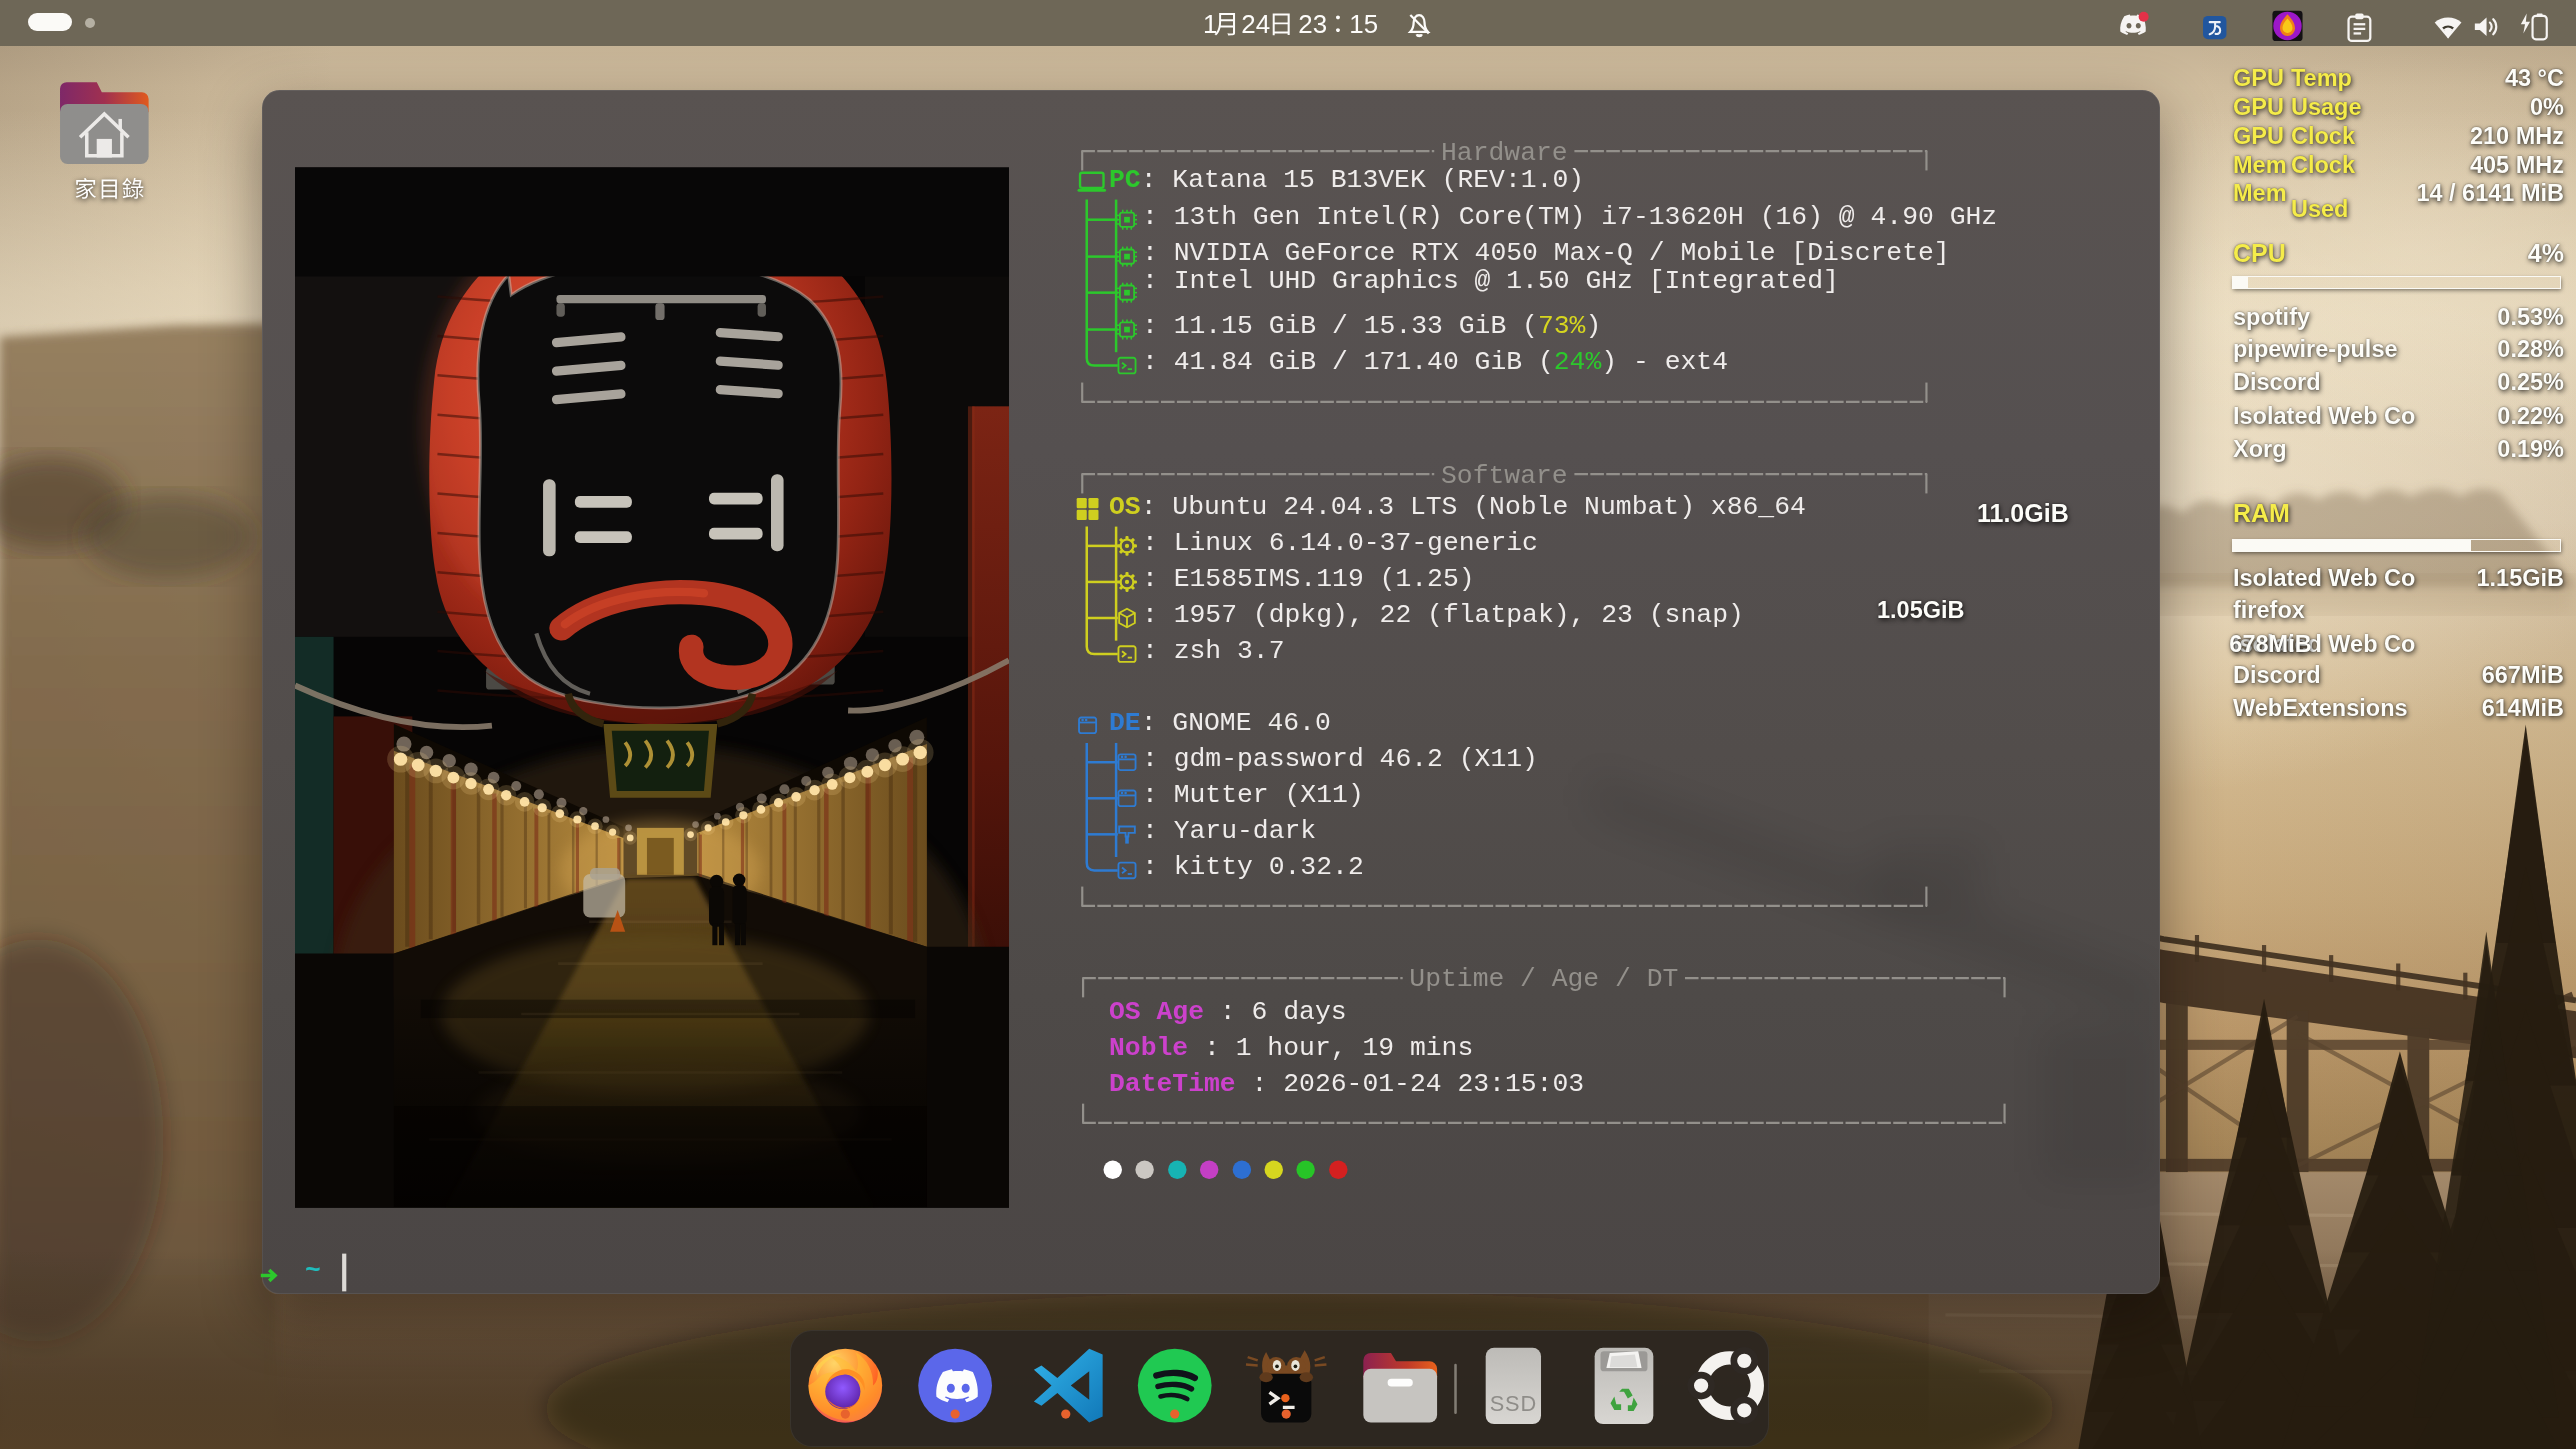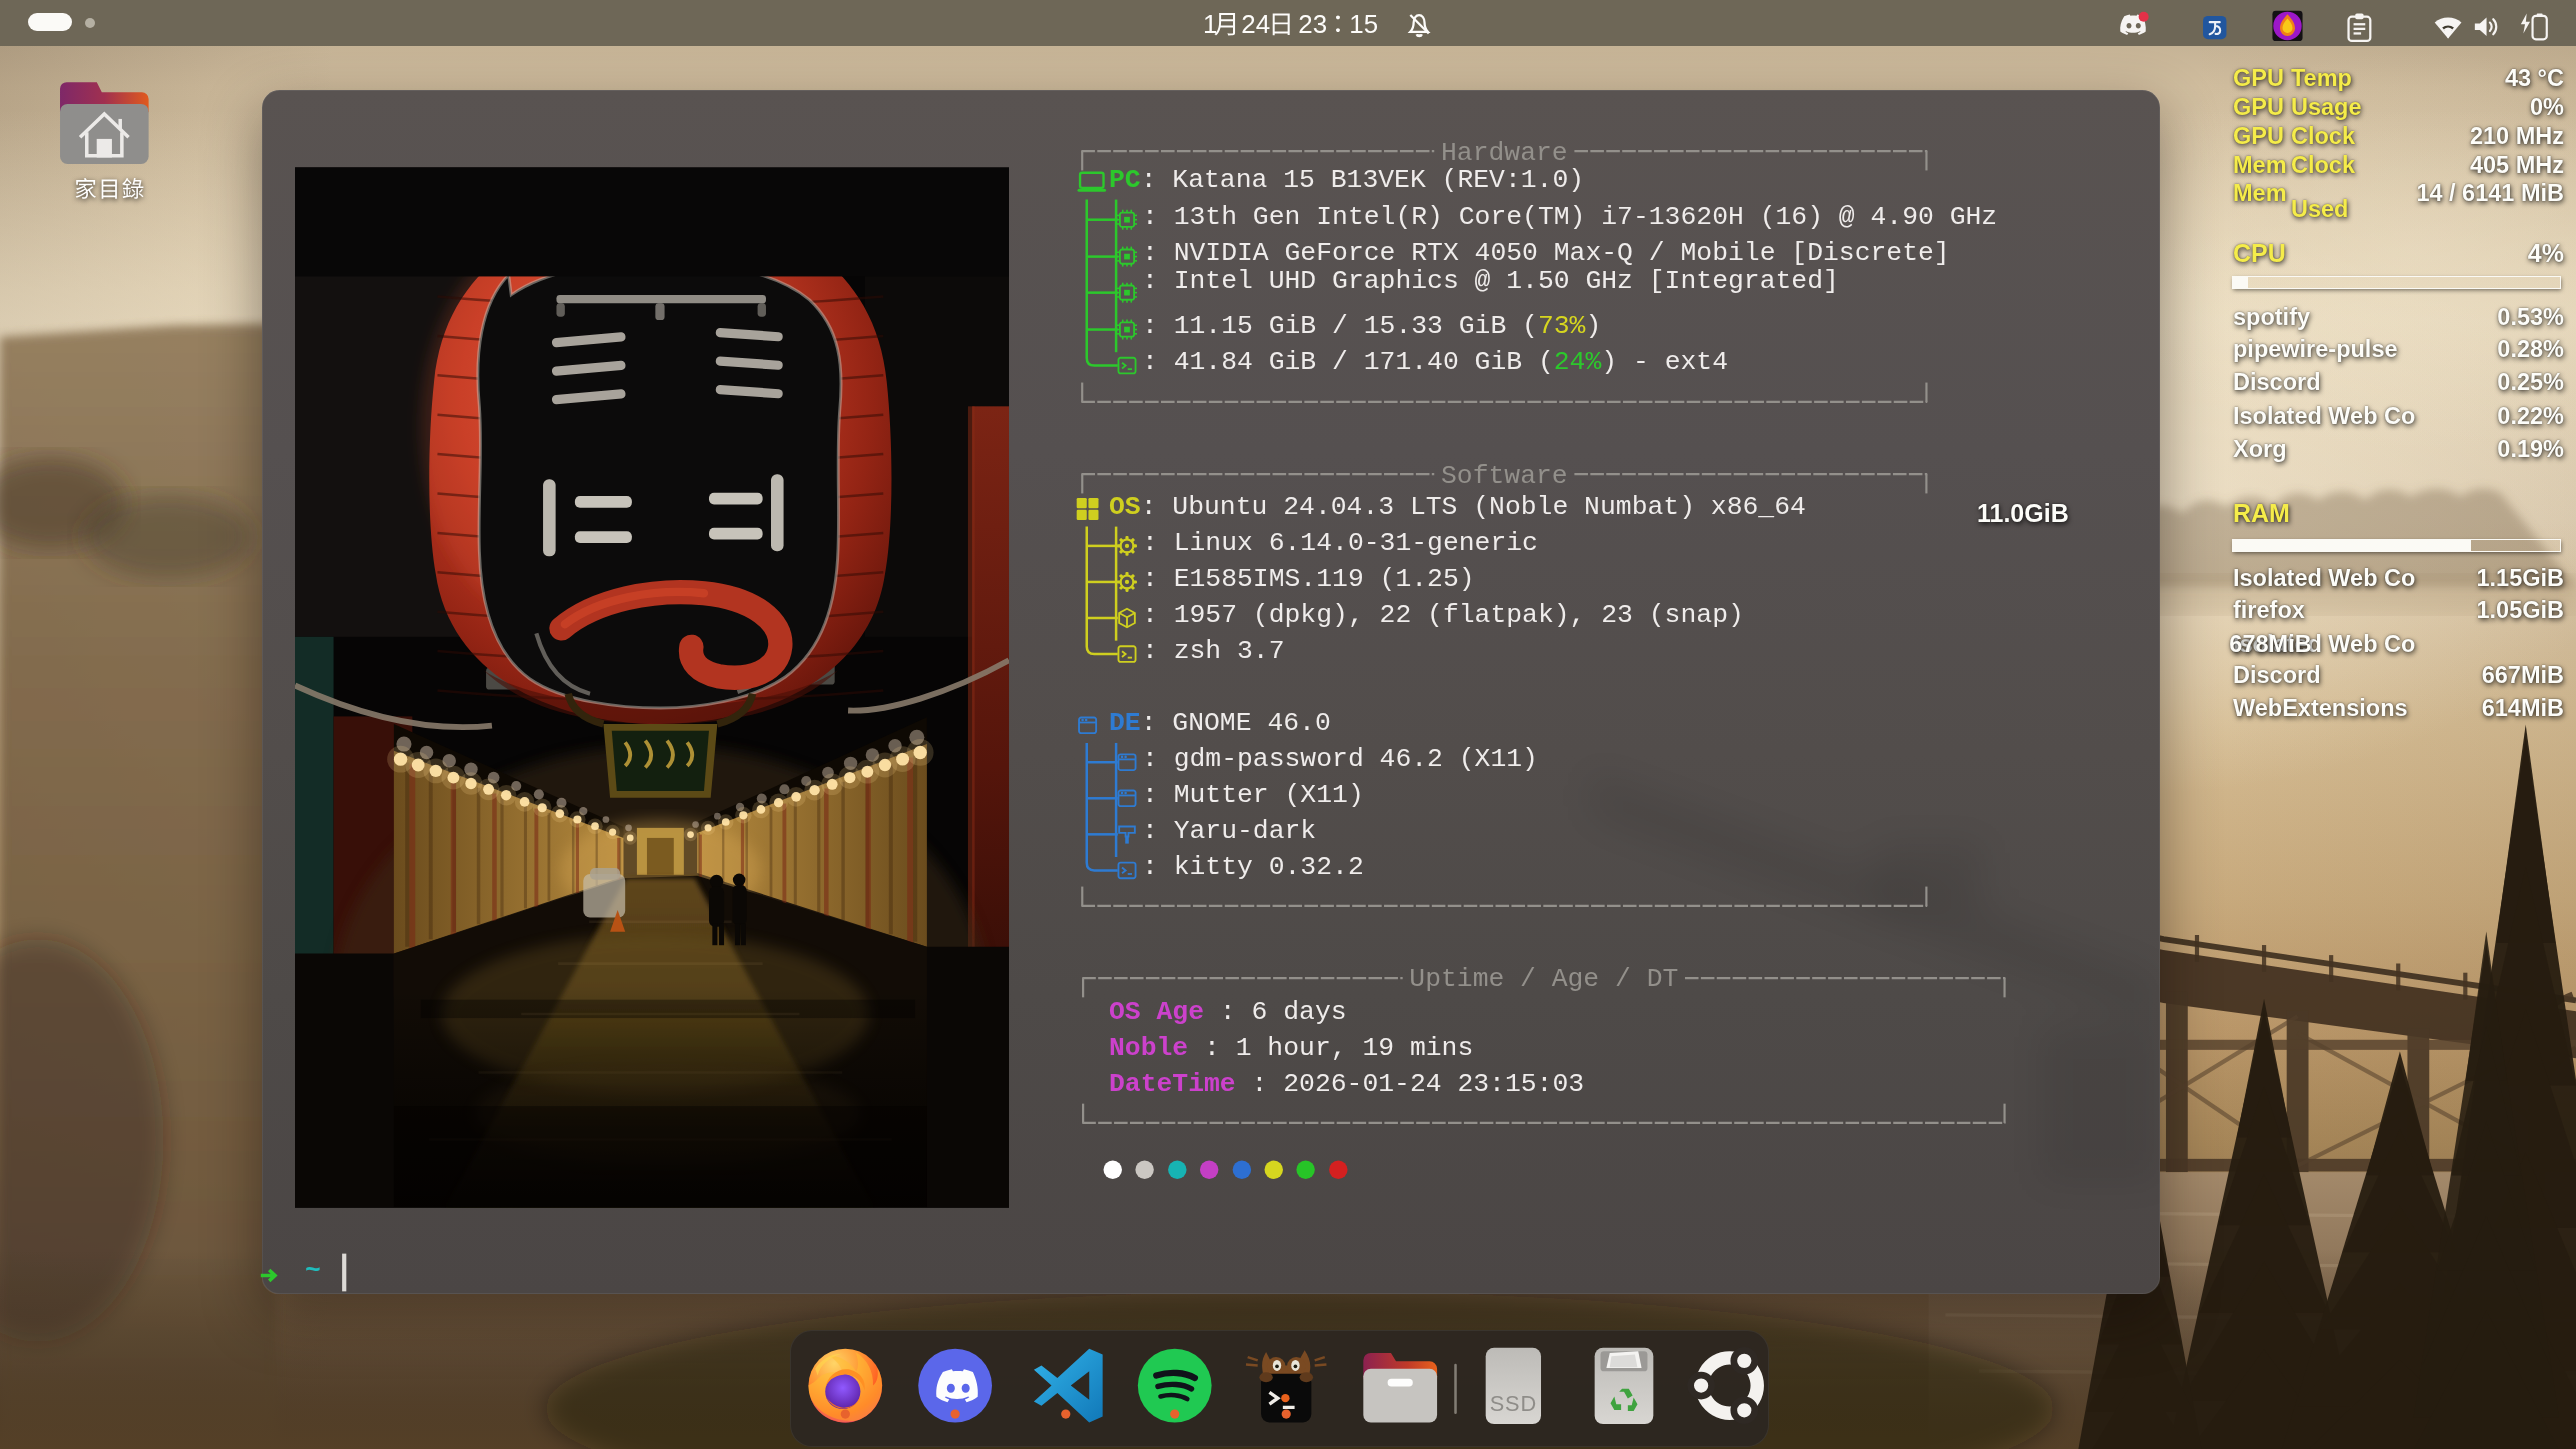--- a/index.html
+++ b/index.html
@@ -688,21 +688,21 @@
     <path d="M311,1521 L327,1521 M321,1514.5 L328,1521 L321,1527.5" stroke="#2cc82c" stroke-width="4.2" fill="none"></path>
     <rect x="408" y="1495" width="5" height="45" fill="#dddad6"></rect>
   </svg>
 <div style="position:absolute;left:1109px;top:165px;height:36px;line-height:36px;font:400 26.4px 'Liberation Mono', monospace;color:#efeceb;white-space:pre"><b style="color:#2cc82c">PC</b><span style="color:#efeceb">: Katana 15 B13VEK (REV:1.0)</span></div>
 <div style="position:absolute;left:1142px;top:202px;height:36px;line-height:36px;font:400 26.4px 'Liberation Mono', monospace;color:#efeceb;white-space:pre">: 13th Gen Intel(R) Core(TM) i7-13620H (16) @ 4.90 GHz</div>
 <div style="position:absolute;left:1142px;top:238px;height:36px;line-height:36px;font:400 26.4px 'Liberation Mono', monospace;color:#efeceb;white-space:pre">: NVIDIA GeForce RTX 4050 Max-Q / Mobile [Discrete]</div>
 <div style="position:absolute;left:1142px;top:266px;height:36px;line-height:36px;font:400 26.4px 'Liberation Mono', monospace;color:#efeceb;white-space:pre">: Intel UHD Graphics @ 1.50 GHz [Integrated]</div>
 <div style="position:absolute;left:1142px;top:311px;height:36px;line-height:36px;font:400 26.4px 'Liberation Mono', monospace;color:#efeceb;white-space:pre">: 11.15 GiB / 15.33 GiB (<span style="color:#d6d61f">73%</span>)</div>
 <div style="position:absolute;left:1142px;top:347px;height:36px;line-height:36px;font:400 26.4px 'Liberation Mono', monospace;color:#efeceb;white-space:pre">: 41.84 GiB / 171.40 GiB (<span style="color:#2cc82c">24%</span>) - ext4</div>
 <div style="position:absolute;left:1109px;top:492px;height:36px;line-height:36px;font:400 26.4px 'Liberation Mono', monospace;color:#efeceb;white-space:pre"><b style="color:#cfcf1f">OS</b>: Ubuntu 24.04.3 LTS (Noble Numbat) x86_64</div>
-<div style="position:absolute;left:1142px;top:528px;height:36px;line-height:36px;font:400 26.4px 'Liberation Mono', monospace;color:#efeceb;white-space:pre">: Linux 6.14.0-31-generic</div>
+<div style="position:absolute;left:1142px;top:528px;height:36px;line-height:36px;font:400 26.4px 'Liberation Mono', monospace;color:#efeceb;white-space:pre">: Linux 6.14.0-37-generic</div>
 <div style="position:absolute;left:1142px;top:564px;height:36px;line-height:36px;font:400 26.4px 'Liberation Mono', monospace;color:#efeceb;white-space:pre">: E1585IMS.119 (1.25)</div>
 <div style="position:absolute;left:1142px;top:600px;height:36px;line-height:36px;font:400 26.4px 'Liberation Mono', monospace;color:#efeceb;white-space:pre">: 1957 (dpkg), 22 (flatpak), 23 (snap)</div>
 <div style="position:absolute;left:1142px;top:636px;height:36px;line-height:36px;font:400 26.4px 'Liberation Mono', monospace;color:#efeceb;white-space:pre">: zsh 3.7</div>
 <div style="position:absolute;left:1109px;top:708px;height:36px;line-height:36px;font:400 26.4px 'Liberation Mono', monospace;color:#efeceb;white-space:pre"><b style="color:#2e7bd2">DE</b>: GNOME 46.0</div>
 <div style="position:absolute;left:1142px;top:744px;height:36px;line-height:36px;font:400 26.4px 'Liberation Mono', monospace;color:#efeceb;white-space:pre">: gdm-password 46.2 (X11)</div>
 <div style="position:absolute;left:1142px;top:780px;height:36px;line-height:36px;font:400 26.4px 'Liberation Mono', monospace;color:#efeceb;white-space:pre">: Mutter (X11)</div>
 <div style="position:absolute;left:1142px;top:816px;height:36px;line-height:36px;font:400 26.4px 'Liberation Mono', monospace;color:#efeceb;white-space:pre">: Yaru-dark</div>
 <div style="position:absolute;left:1142px;top:852px;height:36px;line-height:36px;font:400 26.4px 'Liberation Mono', monospace;color:#efeceb;white-space:pre">: kitty 0.32.2</div>
 <div style="position:absolute;left:1109px;top:997px;height:36px;line-height:36px;font:400 26.4px 'Liberation Mono', monospace;color:#efeceb;white-space:pre"><b style="color:#cc41cc">OS Age</b> : 6 days</div>
 <div style="position:absolute;left:1109px;top:1033px;height:36px;line-height:36px;font:400 26.4px 'Liberation Mono', monospace;color:#efeceb;white-space:pre"><b style="color:#cc41cc">Noble</b> : 1 hour, 19 mins</div>
@@ -739,21 +739,21 @@
 <div style="position:absolute;left:2233px;top:436px;height:32px;line-height:32px;font:700 23.5px 'Liberation Sans', sans-serif;color:#fdfdf9;text-shadow:0.8px 1.7px 5px rgba(0,0,0,0.75),0 0 1.7px rgba(0,0,0,0.5);white-space:pre">Xorg</div>
 <div style="position:absolute;left:1977px;top:436px;width:587px;height:32px;line-height:32px;font:700 23.5px 'Liberation Sans', sans-serif;color:#fdfdf9;text-shadow:0.8px 1.7px 5px rgba(0,0,0,0.75),0 0 1.7px rgba(0,0,0,0.5);text-align:right;white-space:pre">0.19%</div>
 <div style="position:absolute;left:2233px;top:499px;height:32px;line-height:32px;font:700 25px 'Liberation Sans', sans-serif;color:#f5ec4a;text-shadow:0.8px 1.7px 5px rgba(0,0,0,0.75),0 0 1.7px rgba(0,0,0,0.5);white-space:pre">RAM</div>
 <div style="position:absolute;left:1977px;top:499px;width:587px;height:32px;line-height:32px;font:700 25px 'Liberation Sans', sans-serif;color:#fdfdf9;text-shadow:0.8px 1.7px 5px rgba(0,0,0,0.75),0 0 1.7px rgba(0,0,0,0.5);text-align:left;white-space:pre">11.0GiB</div>
 <div style="position:absolute;left:2232px;top:539px;width:329px;height:12.6px;border:1.7px solid #fbfaf5;box-shadow:0.8px 1.7px 4.2px rgba(0,0,0,0.5)">
     <div style="width:238px;height:100%;background:#fbfaf5"></div>
   </div>
 <div style="position:absolute;left:2233px;top:565px;height:32px;line-height:32px;font:700 23.5px 'Liberation Sans', sans-serif;color:#fdfdf9;text-shadow:0.8px 1.7px 5px rgba(0,0,0,0.75),0 0 1.7px rgba(0,0,0,0.5);white-space:pre">Isolated Web Co</div>
 <div style="position:absolute;left:1977px;top:565px;width:587px;height:32px;line-height:32px;font:700 23.5px 'Liberation Sans', sans-serif;color:#fdfdf9;text-shadow:0.8px 1.7px 5px rgba(0,0,0,0.75),0 0 1.7px rgba(0,0,0,0.5);text-align:right;white-space:pre">1.15GiB</div>
 <div style="position:absolute;left:2233px;top:597px;height:32px;line-height:32px;font:700 23.5px 'Liberation Sans', sans-serif;color:#fdfdf9;text-shadow:0.8px 1.7px 5px rgba(0,0,0,0.75),0 0 1.7px rgba(0,0,0,0.5);white-space:pre">firefox</div>
-<div style="position:absolute;left:1977px;top:597px;width:587px;height:32px;line-height:32px;font:700 23.5px 'Liberation Sans', sans-serif;color:#fdfdf9;text-shadow:0.8px 1.7px 5px rgba(0,0,0,0.75),0 0 1.7px rgba(0,0,0,0.5);text-align:right;white-space:pre">1.05GiB</div>
+<div style="position:absolute;left:1877px;top:597px;width:587px;height:32px;line-height:32px;font:700 23.5px 'Liberation Sans', sans-serif;color:#fdfdf9;text-shadow:0.8px 1.7px 5px rgba(0,0,0,0.75),0 0 1.7px rgba(0,0,0,0.5);text-align:left;white-space:pre">1.05GiB</div>
 <div style="position:absolute;left:2233px;top:631px;height:32px;line-height:32px;font:700 23.5px 'Liberation Sans', sans-serif;color:#fdfdf9;text-shadow:0.8px 1.7px 5px rgba(0,0,0,0.75),0 0 1.7px rgba(0,0,0,0.5);white-space:pre">Isolated Web Co</div>
 <div style="position:absolute;left:1977px;top:631px;width:587px;height:32px;line-height:32px;font:700 23.5px 'Liberation Sans', sans-serif;color:#fdfdf9;text-shadow:0.8px 1.7px 5px rgba(0,0,0,0.75),0 0 1.7px rgba(0,0,0,0.5);text-align:center;white-space:pre">678MiB</div>
 <div style="position:absolute;left:2233px;top:662px;height:32px;line-height:32px;font:700 23.5px 'Liberation Sans', sans-serif;color:#fdfdf9;text-shadow:0.8px 1.7px 5px rgba(0,0,0,0.75),0 0 1.7px rgba(0,0,0,0.5);white-space:pre">Discord</div>
 <div style="position:absolute;left:1977px;top:662px;width:587px;height:32px;line-height:32px;font:700 23.5px 'Liberation Sans', sans-serif;color:#fdfdf9;text-shadow:0.8px 1.7px 5px rgba(0,0,0,0.75),0 0 1.7px rgba(0,0,0,0.5);text-align:right;white-space:pre">667MiB</div>
 <div style="position:absolute;left:2233px;top:695px;height:32px;line-height:32px;font:700 23.5px 'Liberation Sans', sans-serif;color:#fdfdf9;text-shadow:0.8px 1.7px 5px rgba(0,0,0,0.75),0 0 1.7px rgba(0,0,0,0.5);white-space:pre">WebExtensions</div>
 <div style="position:absolute;left:1977px;top:695px;width:587px;height:32px;line-height:32px;font:700 23.5px 'Liberation Sans', sans-serif;color:#fdfdf9;text-shadow:0.8px 1.7px 5px rgba(0,0,0,0.75),0 0 1.7px rgba(0,0,0,0.5);text-align:right;white-space:pre">614MiB</div>
 <div class="abs" style="left:790px;top:1330px;width:979px;height:117px;border-radius:22px;
 background:rgba(44,38,33,0.87);border:0.8px solid rgba(255,255,255,0.06)"></div>
 <svg class="abs" style="left:790px;top:1330px" width="979" height="117" viewBox="0 0 1168 139">
     <defs>

